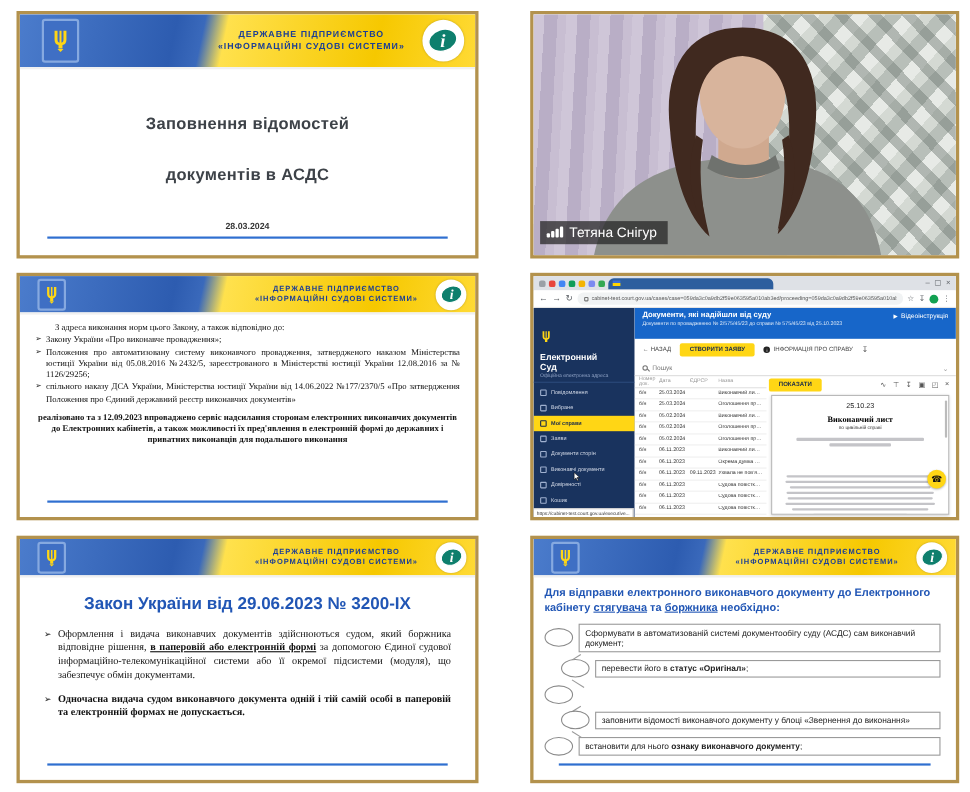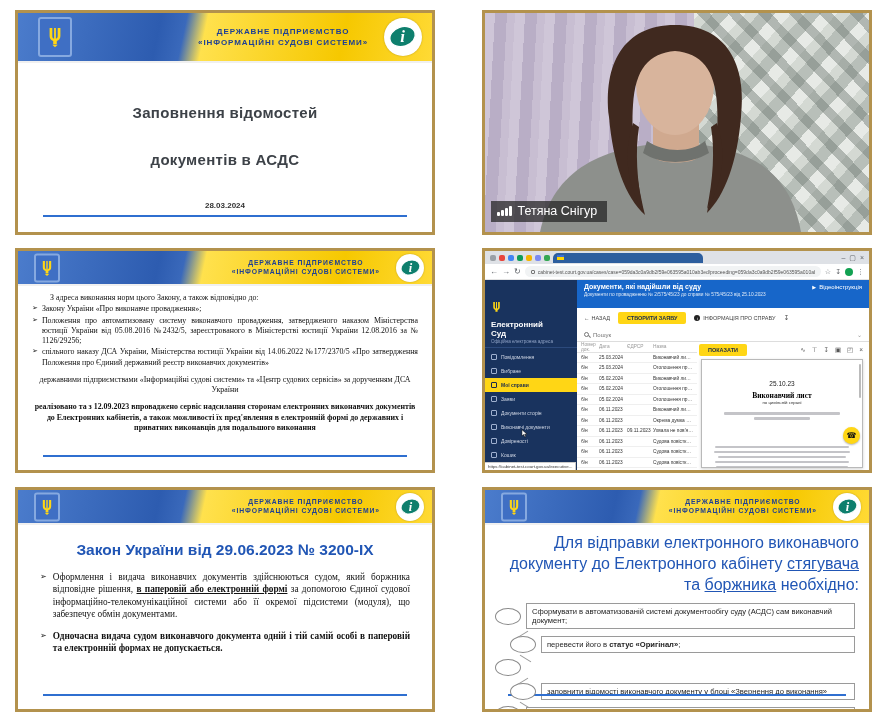--- a/index.html
+++ b/index.html
@@ -121,40 +121,40 @@
   .trow { display:flex; align-items:center; height:10.5px; border-bottom:1px solid #efefef;
     font-size:4.8px; color:#333; padding:0 4px; }
   .trow.head { color:#9a9a9a; border-bottom:1px solid #e2e2e2; }
   .c-num { width:18px; flex:none; } .c-date { width:28px; flex:none; } .c-edrsr { width:26px; flex:none; }
   .c-name { flex:1; white-space:nowrap; overflow:hidden; text-overflow:ellipsis; }
 
   .preview-area { position:absolute; right:0; top:0; bottom:0; width:170px; }
   .pv-controls { height:16px; display:flex; align-items:center; gap:5px; }
   .pv-icons { margin-left:auto; display:flex; gap:6px; color:#555; font-size:6.5px; padding-right:6px; }
   .pv-card { position:absolute; left:2px; right:6px; top:17px; bottom:2px; border:1px solid #b9b9b9;
-    background:#fff; box-shadow:0 1px 3px rgba(0,0,0,.18); padding:20px 9px; text-align:center; overflow:hidden; }
+    background:#fff; box-shadow:0 1px 3px rgba(0,0,0,.18); padding:6px 9px; text-align:center; overflow:hidden; }
   .pv-date { font-size:6.5px; color:#222; }
   .pv-title { font-family:"Liberation Serif", serif; font-weight:bold; font-size:7.5px; margin-top:4px; }
   .pv-sub { font-size:4.4px; color:#333; }
   .redact { height:2.5px; background:#c4c4c8; border-radius:1px; margin:2.5px auto; filter:blur(.6px); }
   .pv-scroll { position:absolute; right:1px; top:4px; width:2px; height:34px; background:#bbb; border-radius:1px; }
   .chat-fab { position:absolute; right:9px; bottom:26px; width:17px; height:17px; border-radius:50%;
     background:#ffd615; display:flex; align-items:center; justify-content:center; font-size:8px; color:#111;
     box-shadow:0 1px 2px rgba(0,0,0,.3); }
 
   
   .law-title { text-align:center; color:#2156b5; font-weight:bold; font-size:15.5px; margin-top:16px; }
   .law-body { font-family:"Liberation Serif", serif; font-size:9.3px; line-height:1.32;
     color:#111; padding:12px 22px 0 22px; text-align:justify; }
   .law-item { display:flex; gap:6px; margin-bottom:10px; }
   .law-item .b-marker { font-size:8px; padding-top:1px; }
   .emph { font-weight:bold; text-decoration:underline; }
 
   
-  .steps-title { text-align:right; color:#2156b5; font-weight:normal; font-size:16px;
+  .steps-title { text-align:left; color:#2156b5; font-weight:bold; font-size:10px;
     line-height:1.3; margin-top:8px; padding:0 10px; }
   .steps-title .u { text-decoration:underline; }
   .steps-wrap { padding:8px 14px 0 10px; }
   .step-row { display:flex; align-items:center; gap:5px; margin-bottom:6.5px; position:relative; }
   .step-circle { width:26px; height:17px; border:1px solid #8a8a8a; border-radius:50%;
     background:#fff; flex:none; position:relative; z-index:2; }
   .step-row:nth-child(even) .step-circle { margin-left:15px; }
   .step-row:not(:last-child)::after { content:""; position:absolute; left:21px; bottom:-6px;
     width:13px; height:1px; background:#9a9a9a; transform:rotate(-32deg); }
   .step-row:nth-child(even):not(:last-child)::after { transform:rotate(32deg); left:24px; }
@@ -243,21 +243,20 @@
       <span>Закону України «Про виконавче провадження»;</span>
     </div>
     <div class="b-item">
       <span class="b-marker">➢</span>
       <span>Положення про автоматизовану систему виконавчого провадження, затвердженого наказом Міністерства юстиції України від 05.08.2016 №2432/5, зареєстрованого в Міністерстві юстиції України 12.08.2016 за № 1126/29256;</span>
     </div>
     <div class="b-item">
       <span class="b-marker">➢</span>
       <span>спільного наказу ДСА України, Міністерства юстиції України від 14.06.2022 №177/2370/5 «Про затвердження Положення про Єдиний державний реєстр виконавчих документів»</span>
     </div>
-    <div class="center-block">державними підприємствами «Інформаційні судові системи» та «Центр судових сервісів» за дорученням ДСА України</div>
     <div class="bold-block">реалізовано та з 12.09.2023 впроваджено сервіс надсилання сторонам електронних виконавчих документів до Електронних кабінетів, а також можливості їх пред'явлення в електронній формі до державних і приватних виконавців для подальшого виконання</div>
   </div>
   <div class="slide-underline"></div>
 </div>
 
 <div class="panel" id="p-court">
   <div class="tabstrip">
     <span class="fav" style="background:#9aa0a6"></span>
     <span class="fav" style="background:#e8453c"></span>
     <span class="fav" style="background:#4285f4"></span>

